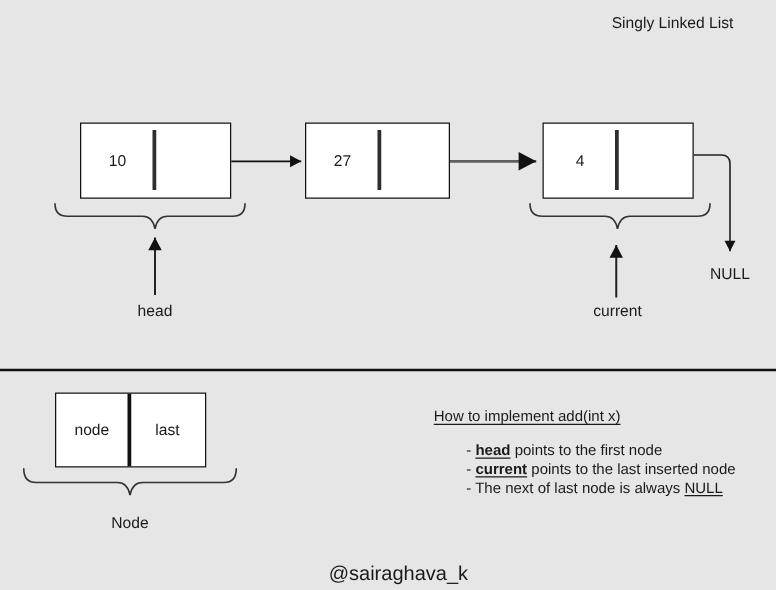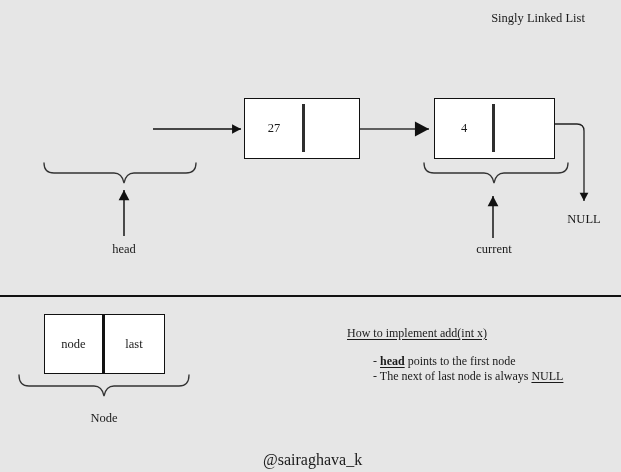--- a/index.html
+++ b/index.html
@@ -1,21 +1,21 @@
 <!DOCTYPE html>
 <html><head>
 <meta charset="utf-8">
 <style>
   html, body { margin: 0; padding: 0; }
   .canvas {
     position: relative;
     width: 621px;
     height: 472px;
     background: #e6e6e6;
-    font-family: Liberation Serif, serif;
+    font-family: Liberation Sans, sans-serif;
     color: #1a1a1a;
     overflow: hidden;
   }
   .overlay {
     position: absolute;
     left: 0; top: 0;
     width: 621px; height: 472px;
     pointer-events: none;
   }
   .title {
@@ -135,20 +135,24 @@
 
     <line x1="493" y1="238" x2="493" y2="196" stroke="#222" stroke-width="1.6" marker-end="url(#ah)"></line>
 
     <path d="M44,163 Q44,173 54,173 L114,173 Q122,173 124,183 Q126,173 134,173 L186,173 Q196,173 196,163" fill="none" stroke="#333" stroke-width="1.3" stroke-linecap="round"></path>
 
     <path d="M424,163 Q424,173 434,173 L484,173 Q492,173 494,183 Q496,173 504,173 L558,173 Q568,173 568,163" fill="none" stroke="#333" stroke-width="1.3" stroke-linecap="round"></path>
 
     <path d="M19,375 Q19,386 29,386 L94,386 Q102,386 104,396 Q106,386 114,386 L179,386 Q189,386 189,375" fill="none" stroke="#333" stroke-width="1.3" stroke-linecap="round"></path>
   </svg>
 
+  <div class="node-box n1">
+    <div class="value">10</div>
+    <div class="divider inset"></div>
+  </div>
 
   <div class="node-box n2">
     <div class="value">27</div>
     <div class="divider inset"></div>
   </div>
 
   <div class="node-box n3">
     <div class="value">4</div>
     <div class="divider inset"></div>
   </div>
@@ -170,20 +174,25 @@
   <div class="notes">
     <div class="notes-heading">How to implement add(int x)</div>
     <div class="bullets">
       <div class="bullet">
         <span>-</span>
         <span class="term">head</span>
         <span>points to the first node</span>
       </div>
       <div class="bullet">
         <span>-</span>
+        <span class="term">current</span>
+        <span>points to the last inserted node</span>
+      </div>
+      <div class="bullet">
+        <span>-</span>
         <span>The next of last node is always</span>
         <span class="uterm">NULL</span>
       </div>
     </div>
   </div>
 
   <div class="handle">@sairaghava_k</div>
 
 </div>
 

